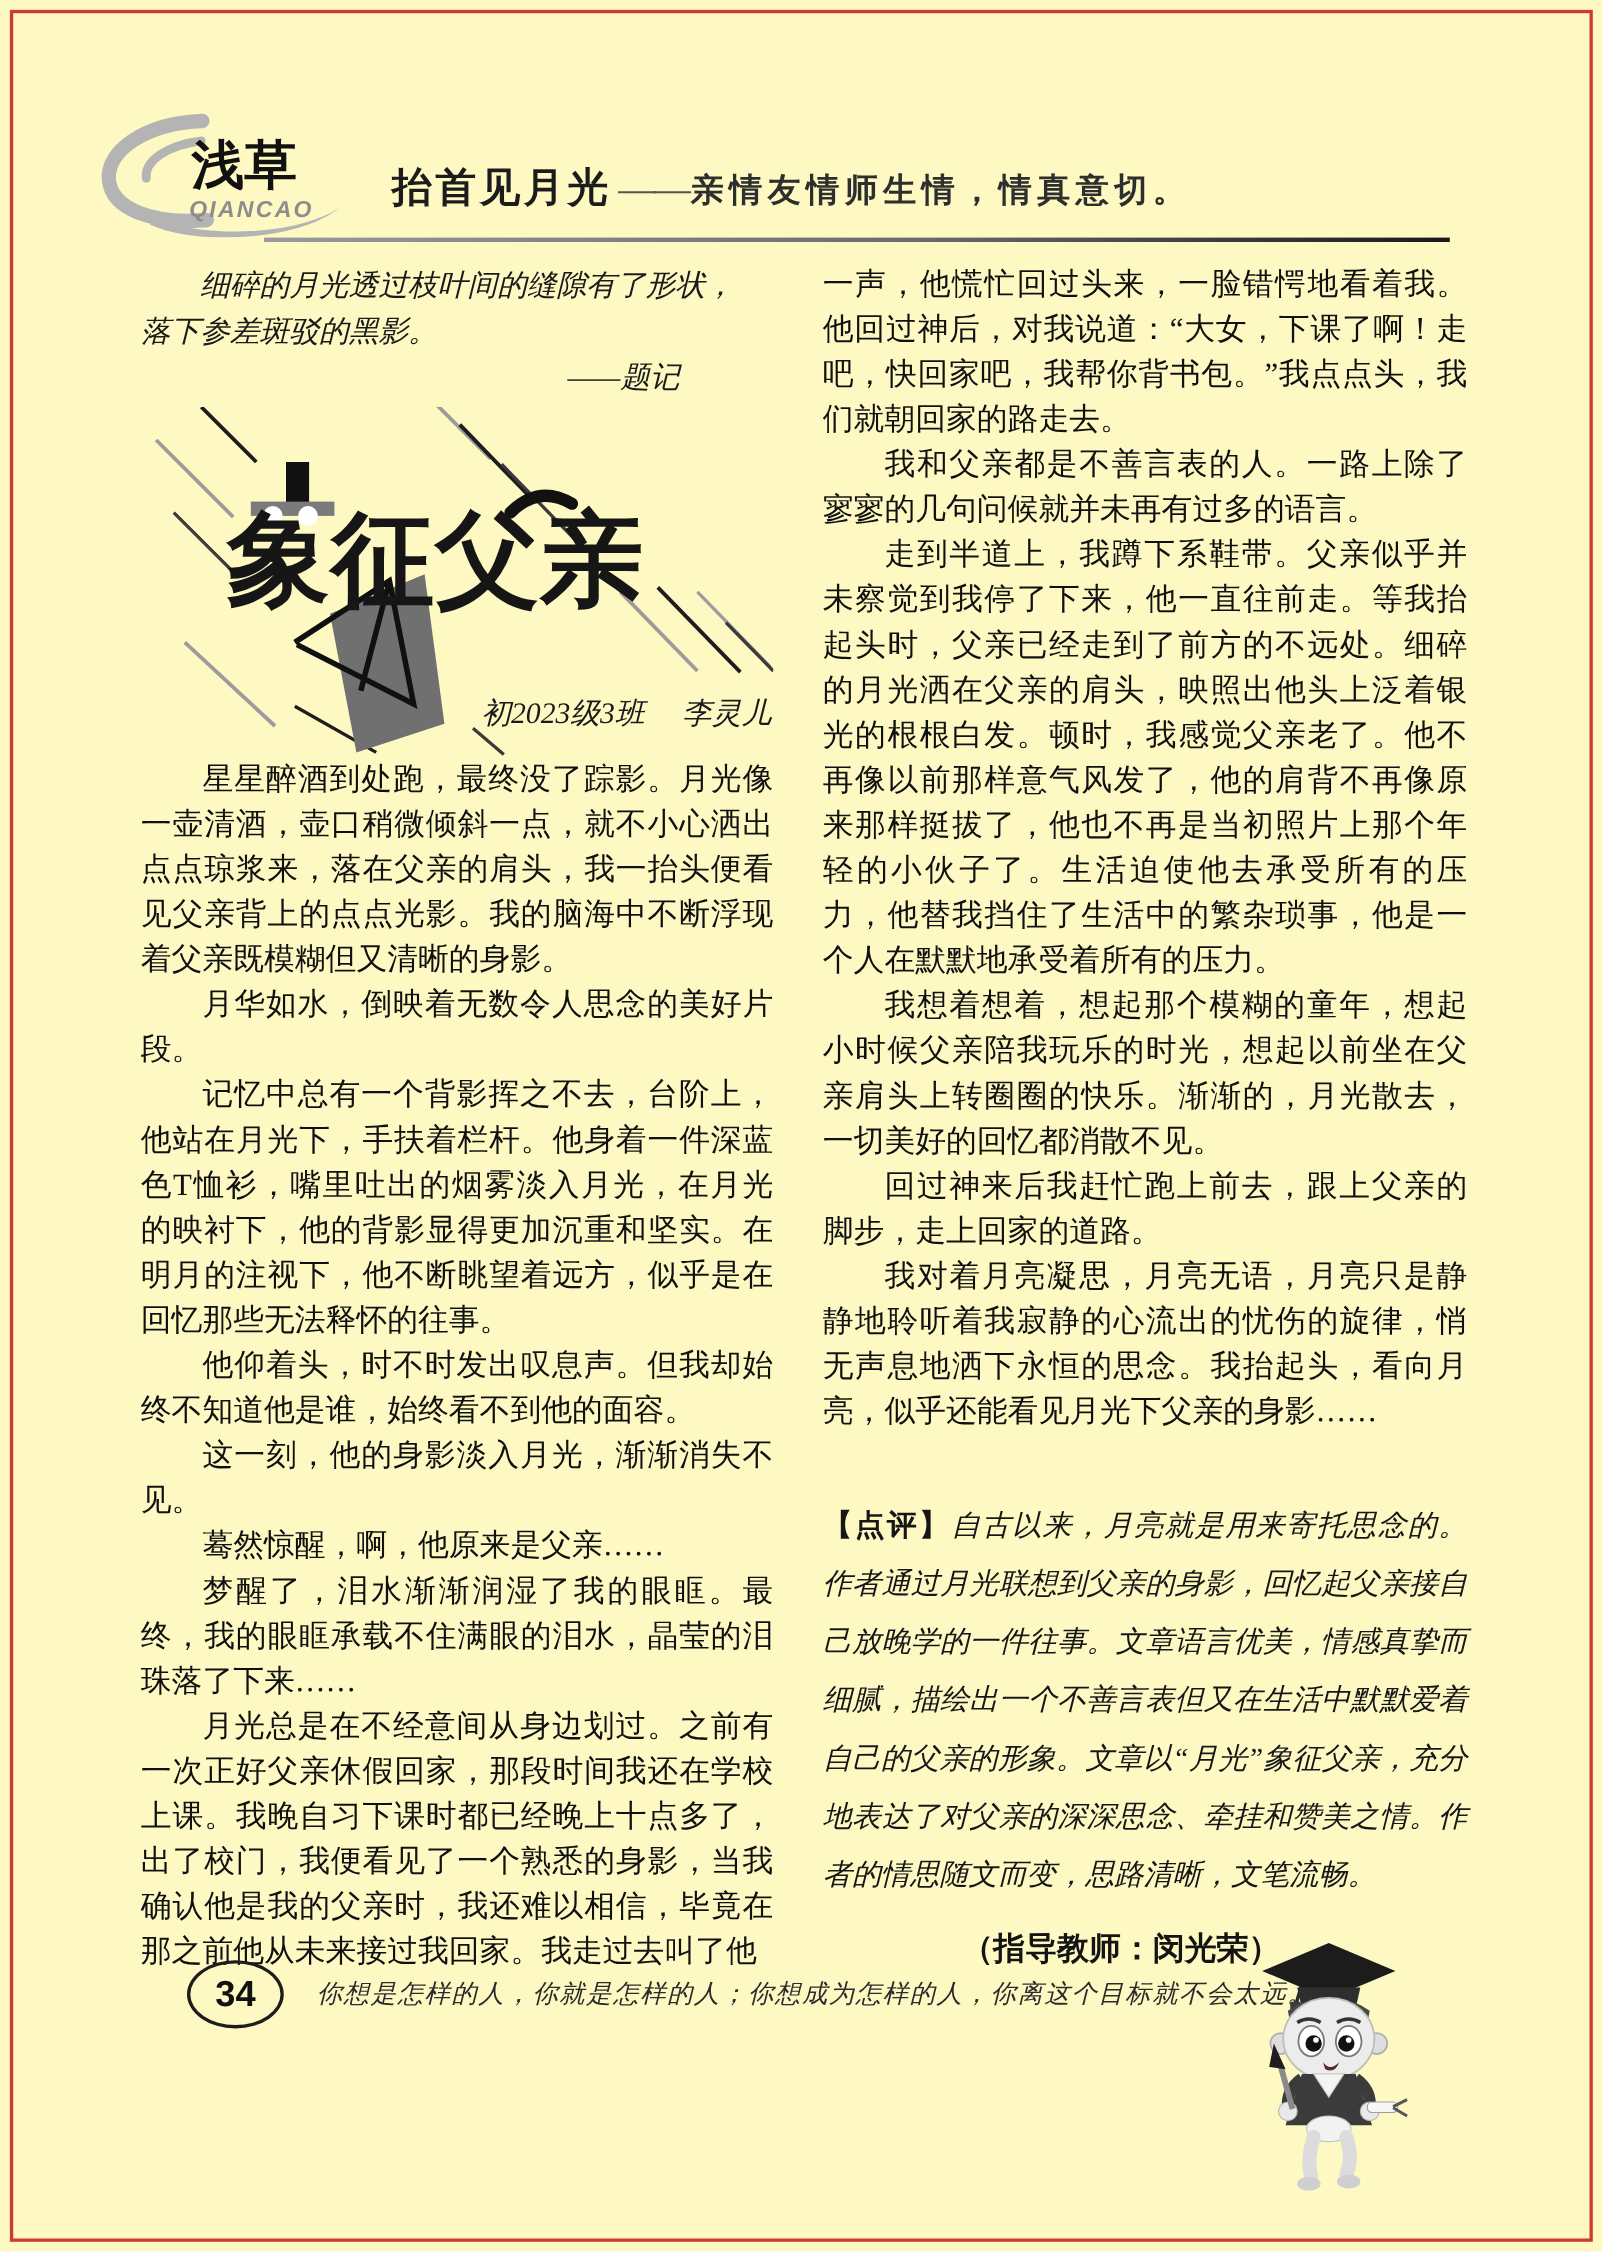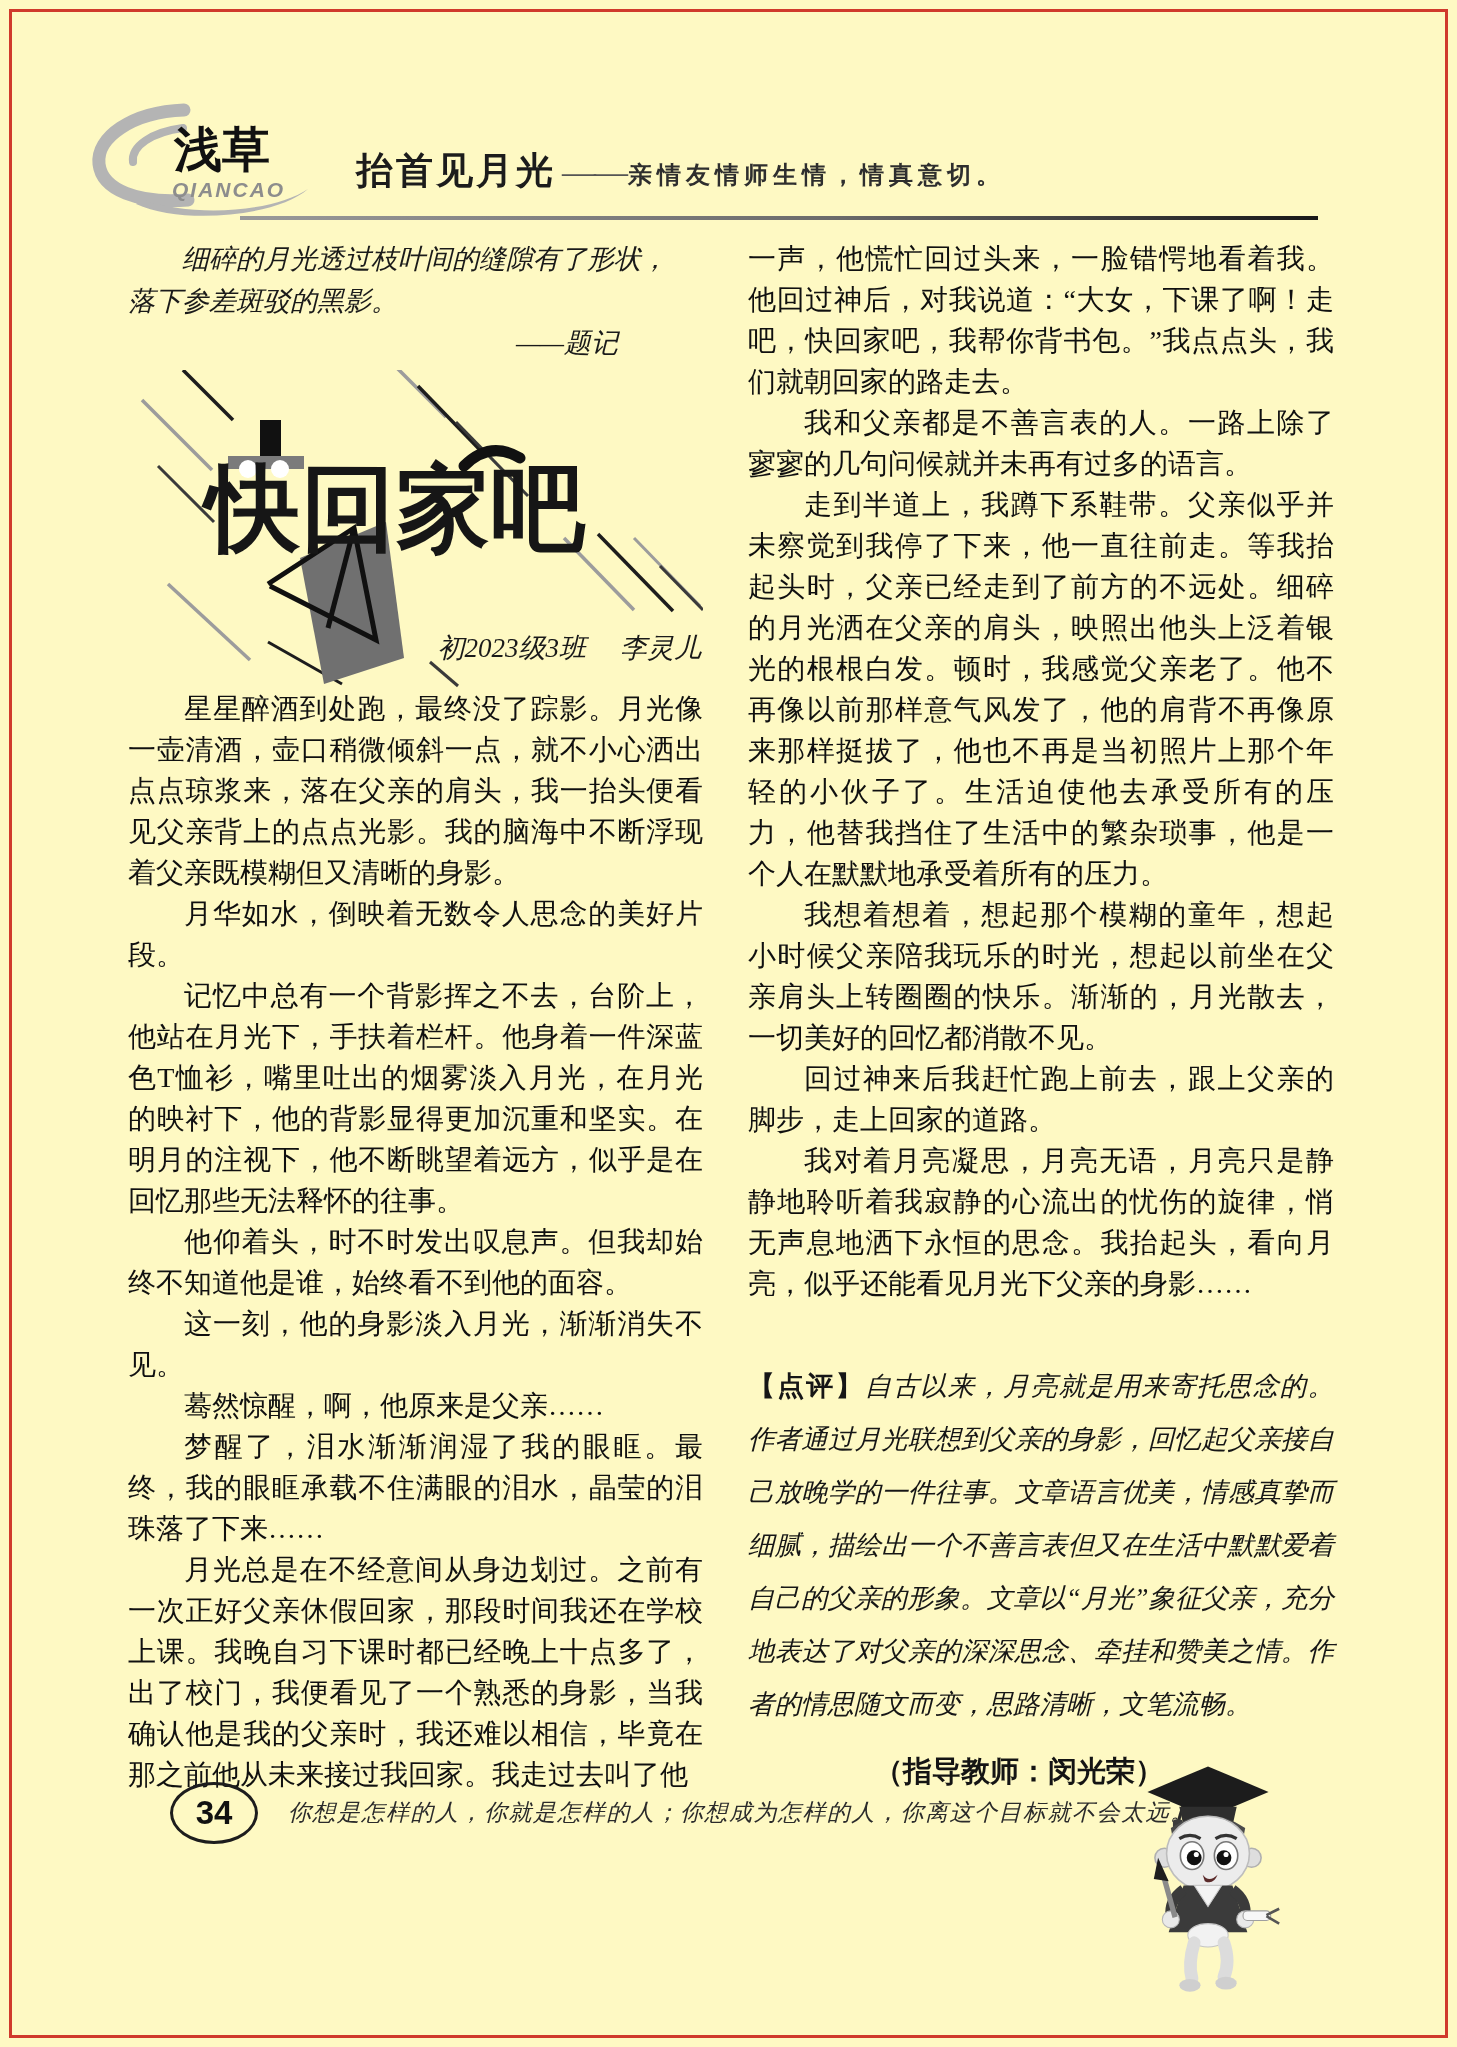--- a/index.html
+++ b/index.html
@@ -18,21 +18,21 @@
   #header-bar {
     position:absolute; left:356px; top:146px; white-space:nowrap;
     display:flex; align-items:baseline;
   }
   .section-title {
     font-family:"Liberation Sans","DejaVu Sans",sans-serif;
     font-weight:800; font-size:37px; color:#1c1c1c; letter-spacing:3px;
   }
   .section-dash { font-size:34px; color:#555; margin:0 2px 0 6px; letter-spacing:-2px; }
   .section-subtitle {
-    font-size:24px; color:#2e2e2e; letter-spacing:5px; font-weight:600;
+    font-size:30px; color:#2e2e2e; letter-spacing:5px; font-weight:600;
     font-family:"Liberation Serif","DejaVu Serif",serif;
   }
   #header-rule {
     position:absolute; left:240px; top:216px; width:1078px; height:4px;
     background:linear-gradient(to right,#9a9a9a,#6b6b6b 55%,#191919);
   }
 
   
   .col { position:absolute; top:238px; }
   #col-left  { left:128px; width:575px; }
@@ -147,21 +147,21 @@
         <rect x="100" y="86" width="76" height="13" fill="#7b7b7b"></rect>
         <circle cx="120" cy="99" r="9" fill="#fff"></circle>
         <circle cx="152" cy="99" r="9" fill="#fff"></circle>
 
         <path d="M336 96 Q 362 70 392 88" fill="none" stroke="#111" stroke-width="11" stroke-linecap="round"></path>
 
         <polygon points="172,188 258,152 276,288 196,314" fill="#707070"></polygon>
         <polyline points="140,214 226,158 248,270 142,216" fill="none" stroke="#101010" stroke-width="5"></polyline>
         <line x1="226" y1="158" x2="200" y2="258" stroke="#101010" stroke-width="5"></line>
       </svg>
-      <div id="main-title">快回家吧</div>
+      <div id="main-title">象征父亲</div>
       <div id="byline">
         <span>初2023级3班</span><span class="gap"></span><span>李灵儿</span>
       </div>
     </div>
 
     <div class="body-text">
         <p>星星醉酒到处跑，最终没了踪影。月光像一壶清酒，壶口稍微倾斜一点，就不小心洒出点点琼浆来，落在父亲的肩头，我一抬头便看见父亲背上的点点光影。我的脑海中不断浮现着父亲既模糊但又清晰的身影。</p>
         <p>月华如水，倒映着无数令人思念的美好片段。</p>
         <p>记忆中总有一个背影挥之不去，台阶上，他站在月光下，手扶着栏杆。他身着一件深蓝色T恤衫，嘴里吐出的烟雾淡入月光，在月光的映衬下，他的背影显得更加沉重和坚实。在明月的注视下，他不断眺望着远方，似乎是在回忆那些无法释怀的往事。</p>
         <p>他仰着头，时不时发出叹息声。但我却始终不知道他是谁，始终看不到他的面容。</p>

